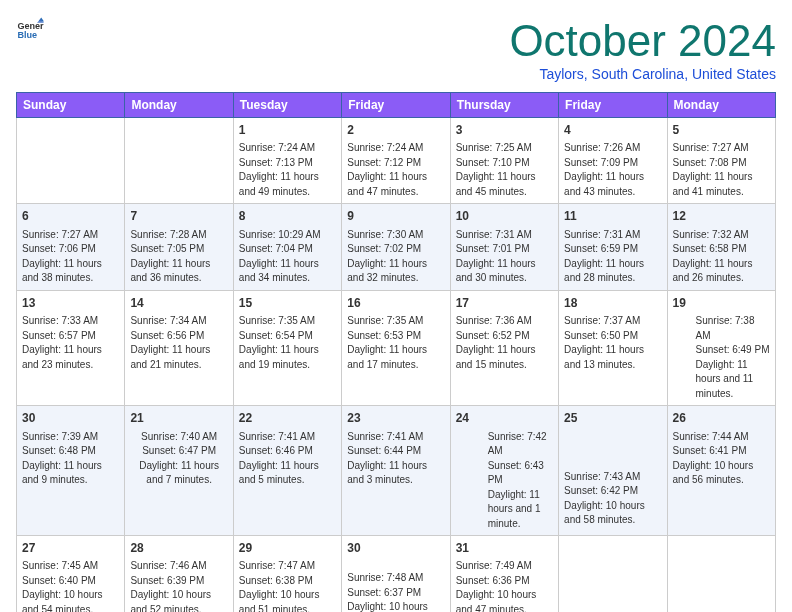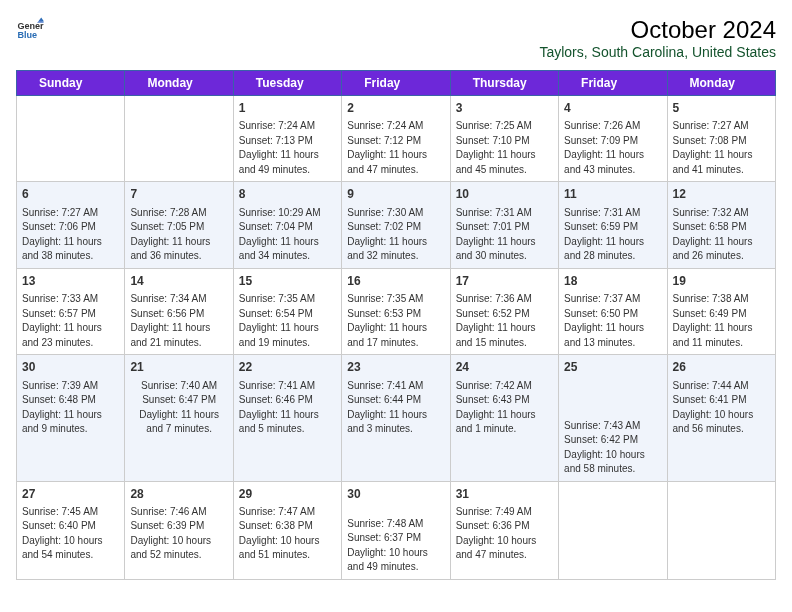--- a/index.html
+++ b/index.html
@@ -22,38 +22,38 @@
       gap: 4px;
     }
     .logo-icon {
       width: 28px;
       height: 28px;
     }
     .title-block {
       text-align: right;
     }
     .month-title {
-      font-size: 24px;
+      font-size: 44px;
       font-weight: normal;
-      color: #000000;
+      color: #0f766e;
     }
     .location-title {
       font-size: 14px;
-      color: #14532d;
+      color: #1d4ed8;
     }
     table {
       width: 100%;
       border-collapse: collapse;
       font-size: 10.5px;
     }
     thead tr th {
-      background-color: #6d28d9;
+      background-color: #8b5cf6;
       color: #fff;
       text-align: left;
-      padding: 5px 22px;
+      padding: 5px 6px;
       font-size: 12px;
       font-weight: bold;
       border: 1px solid #3a62a8;
     }
     tbody tr td {
       border: 1px solid #ccc;
       vertical-align: top;
       padding: 4px 5px;
       width: calc(100% / 7);
       min-height: 80px;
@@ -219,21 +219,21 @@
 Daylight: 11 hours and 15 minutes.</div>
         </td>
         <td>
           <span class="day-number">18</span>
           <div class="day-info" style="white-space: pre-line;">Sunrise: 7:37 AM
 Sunset: 6:50 PM
 Daylight: 11 hours and 13 minutes.</div>
         </td>
         <td>
           <span class="day-number">19</span>
-          <div class="day-info" style="white-space: pre-line;">Sunrise: 7:38 AM
+          <div class="day-info" style="white-space: pre-line; margin-left: 23px;">Sunrise: 7:38 AM
 Sunset: 6:49 PM
 Daylight: 11 hours and 11 minutes.</div>
         </td>
       </tr>
       <tr>
         <td>
           <span class="day-number">30</span>
           <div class="day-info" style="white-space: pre-line;">Sunrise: 7:39 AM
 Sunset: 6:48 PM
 Daylight: 11 hours and 9 minutes.</div>
@@ -251,21 +251,21 @@
 Daylight: 11 hours and 5 minutes.</div>
         </td>
         <td>
           <span class="day-number">23</span>
           <div class="day-info" style="white-space: pre-line;">Sunrise: 7:41 AM
 Sunset: 6:44 PM
 Daylight: 11 hours and 3 minutes.</div>
         </td>
         <td>
           <span class="day-number">24</span>
-          <div class="day-info" style="white-space: pre-line;">Sunrise: 7:42 AM
+          <div class="day-info" style="white-space: pre-line; margin-left: 32px;">Sunrise: 7:42 AM
 Sunset: 6:43 PM
 Daylight: 11 hours and 1 minute.</div>
         </td>
         <td>
           <span class="day-number">25</span>
           <div class="day-info" style="white-space: pre-line; margin-top: 42px;">Sunrise: 7:43 AM
 Sunset: 6:42 PM
 Daylight: 10 hours and 58 minutes.</div>
         </td>
         <td>

